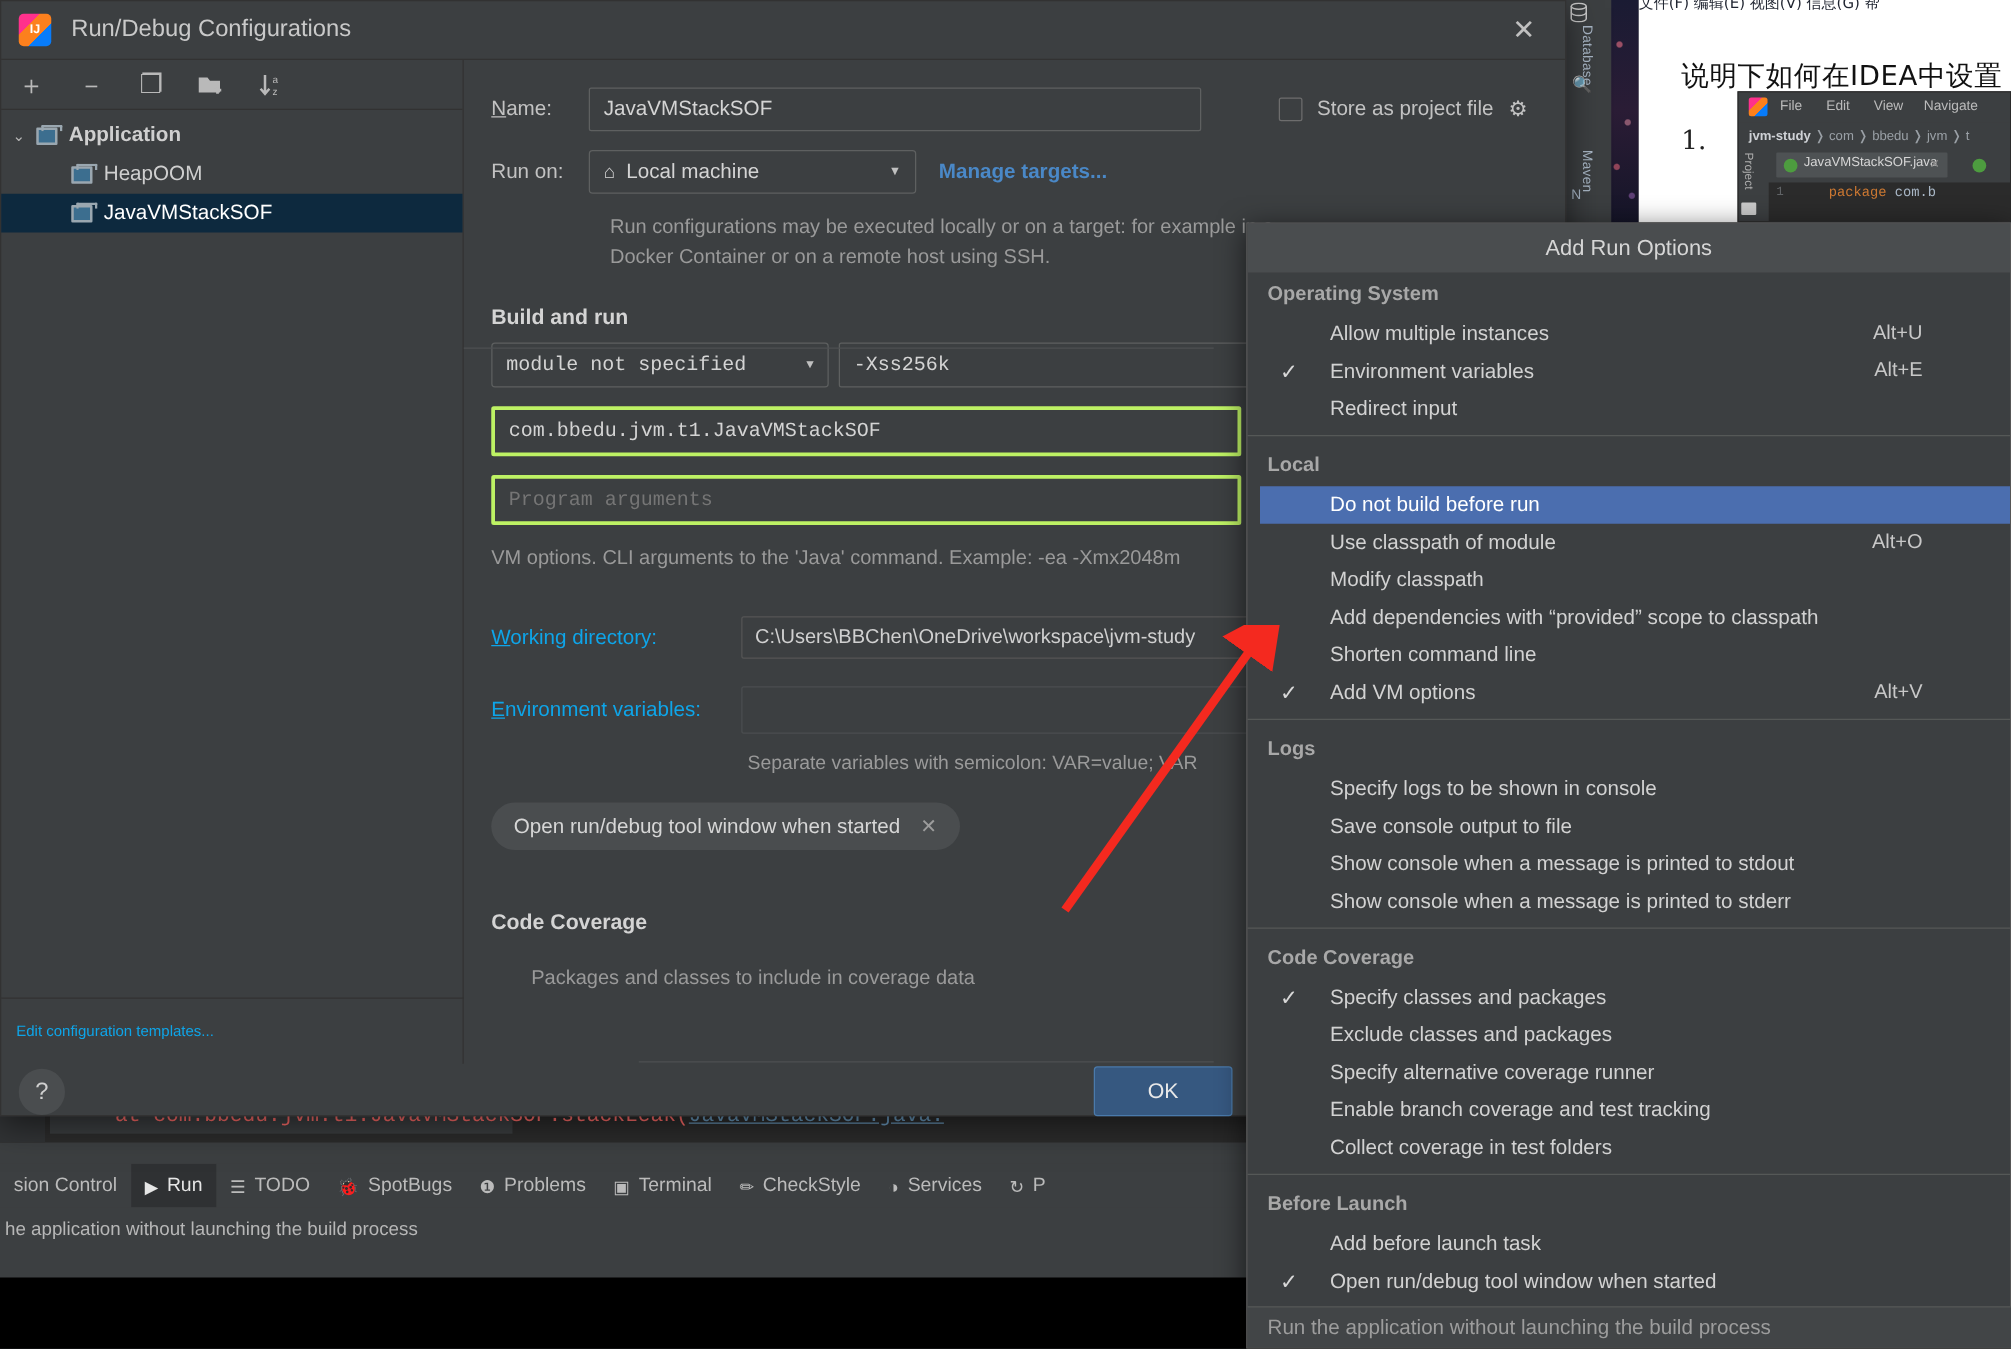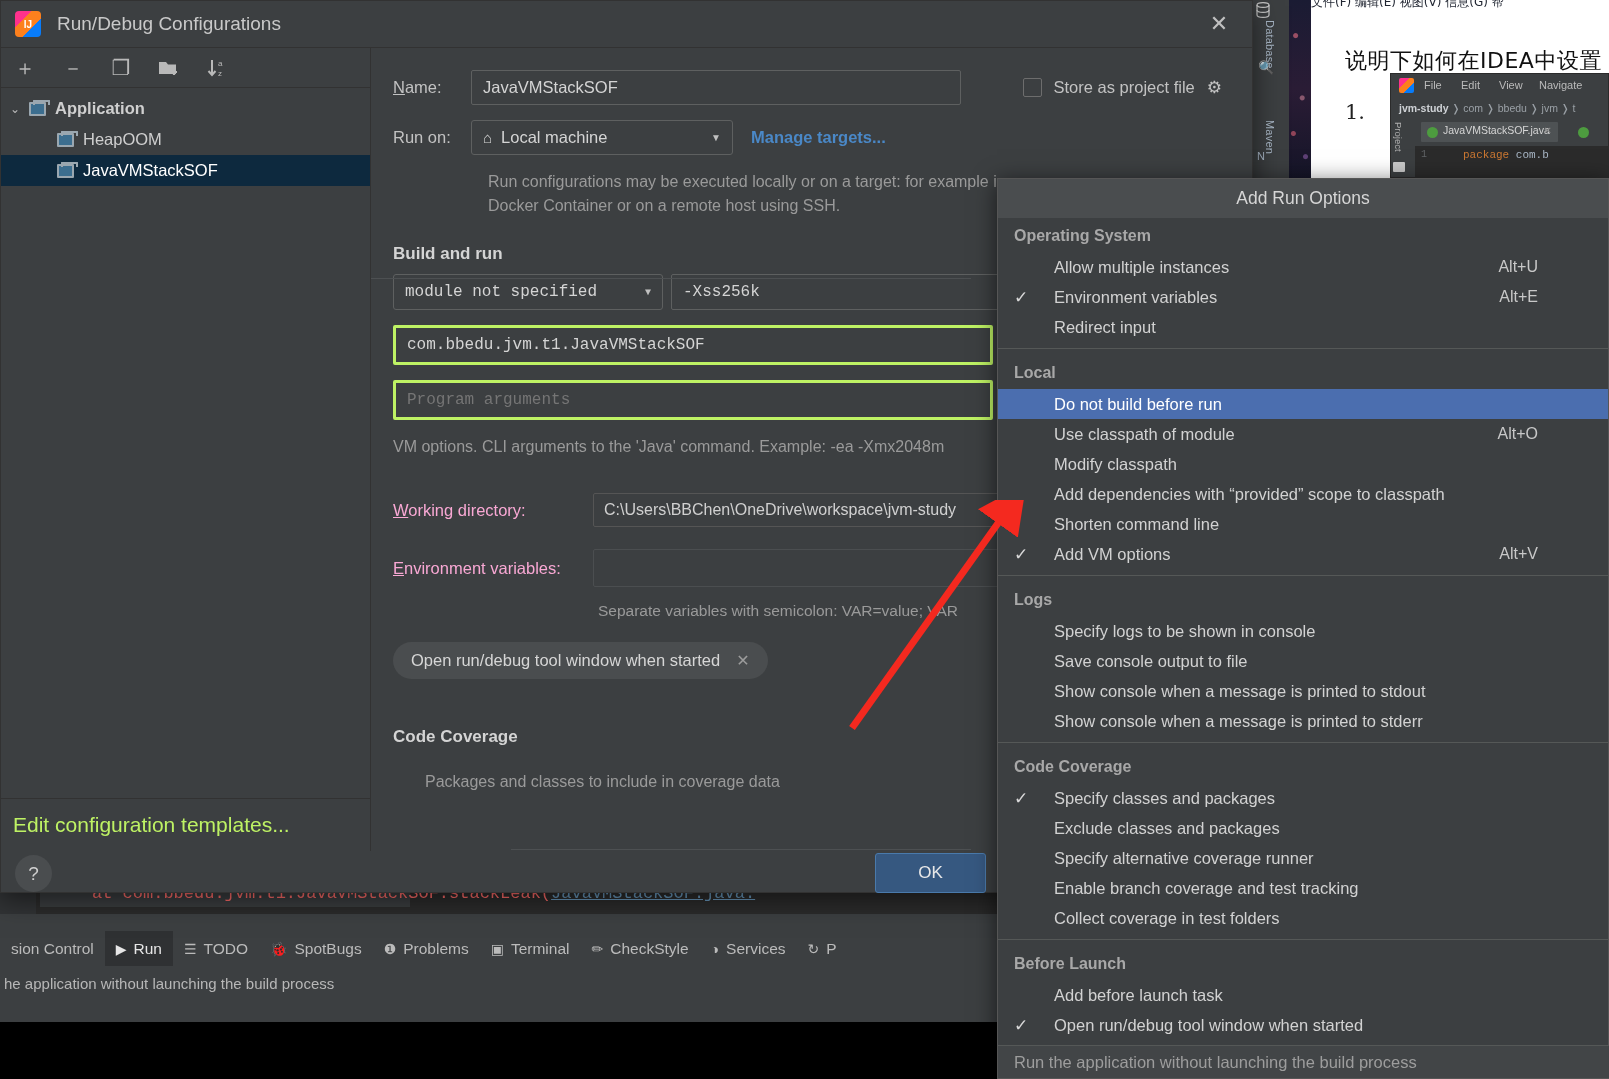--- a/index.html
+++ b/index.html
@@ -148,21 +148,21 @@
   .tree-arrow { width:28px; text-align:center; color:#b8b8b8; font-size:12px; }
   .tree-icon { width:17px; height:14px; border:2px solid #9aa7b0; border-radius:1px;
     background:#3c6e8f; margin-right:9px; position:relative; flex:none; }
   .tree-icon::before { content:""; position:absolute; left:2px; top:-4px; width:13px; height:3px;
     border:2px solid #9aa7b0; border-bottom:none; border-radius:1px 1px 0 0; }
   .tree-label-bold { font-weight:bold; }
   .tree-indent { width:56px; }
 
   .side-footer { position:absolute; left:0; top:797px; width:370px; height:53px;
     border-top:1px solid #323232; border-right:1px solid #323232; display:flex; align-items:center; }
-  .link { color:#bef264; font-size:21px; padding-left:12px; }
+  .link { color:#0ea5e9; font-size:12px; padding-left:12px; }
 
   
   .form { position:absolute; left:370px; top:47px; width:883px; height:750px; padding:22px 0 0 22px; }
   .row { display:flex; align-items:center; margin-bottom:15px; }
   .lbl { font-size:16.5px; color:#c2c2c2; }
   .lbl u { text-decoration:underline; }
   .lbl-name { width:78px; }
   .lbl-runon { width:78px; }
   .input {
     background:#3c3f41; border:1px solid #5e6060; color:#d4d4d4;
@@ -187,21 +187,21 @@
   .combo-module {
     width:270px; background:#3c3f41; border:1px solid #5e6060; border-radius:3px;
     color:#d4d4d4; font-size:16px; padding:8px 11px; display:flex; justify-content:space-between; align-items:center;
   }
   .vm-input { width:470px; background:#3c3f41; border:1px solid #5e6060;
     color:#d4d4d4; font-size:16px; padding:8px 11px; border-radius:2px; }
   .wide-input { width:600px; background:#3c3f41; border:3px solid #bef264;
     color:#d4d4d4; font-size:16px; padding:8px 11px; border-radius:2px; }
   .wide-input.ph { color:#7b7b7b; }
 
-  .lbl-wd { width:200px; font-size:16.5px; color:#f9a8d4; }
+  .lbl-wd { width:200px; font-size:16.5px; color:#0ea5e9; }
   .wd-input { width:420px; background:#3c3f41; border:1px solid #555; color:#d0d0d0;
     font-size:16px; padding:7px 10px; border-radius:2px; }
   .env-input { width:420px; background:#3c3f41; border:1px solid #4b4e50; height:38px; border-radius:2px; }
   .sep-hint { font-size:15.5px; color:#9a9a9a; margin:10px 0 0 205px; }
 
   .chip {
     display:inline-flex; align-items:center; gap:16px; background:#4a4d4f;
     border-radius:19px; padding:9px 18px; font-size:16.5px; color:#d6d6d6; margin-top:22px;
   }
   .chip .x { color:#9c9c9c; font-size:16px; }
@@ -222,21 +222,21 @@
 
   
   .popup {
     position:absolute; left:997px; top:178px; width:612px; height:901px;
     background:#3c3f41; border:1px solid #565656; box-shadow:0 4px 22px rgba(0,0,0,.6);
   }
   .popup-title { height:39px; background:#4a4d4f; color:#d6d6d6; font-size:17.5px;
     display:flex; align-items:center; justify-content:center; }
   .pgroup-head { font-size:16px; color:#a8a8a8; font-weight:bold; padding:9px 0 7px 16px; }
   .pitem { height:30px; display:flex; align-items:center; font-size:16.5px; color:#d2d2d2;
-    position:relative; padding-left:16px; }
+    position:relative; padding-left:16px;margin-left:10px; }
   .pitem.highlight { background:#4b6eaf; color:#ffffff; }
   .pcheck { width:40px; font-size:17px; color:#d8d8d8; flex:none; }
   .pcheck.empty { color:transparent; }
   .pshort { position:absolute; right:70px; font-size:16px; color:#c8c8c8; }
   .pdiv { height:1px; background:#555857; margin:6px 0; }
   .popup-status { position:absolute; left:0; bottom:0; width:612px; height:33px;
     background:#424547; border-top:1px solid #555857; display:flex; align-items:center;
     padding-left:16px; font-size:16.5px; color:#9d9d9d; }
 
   

